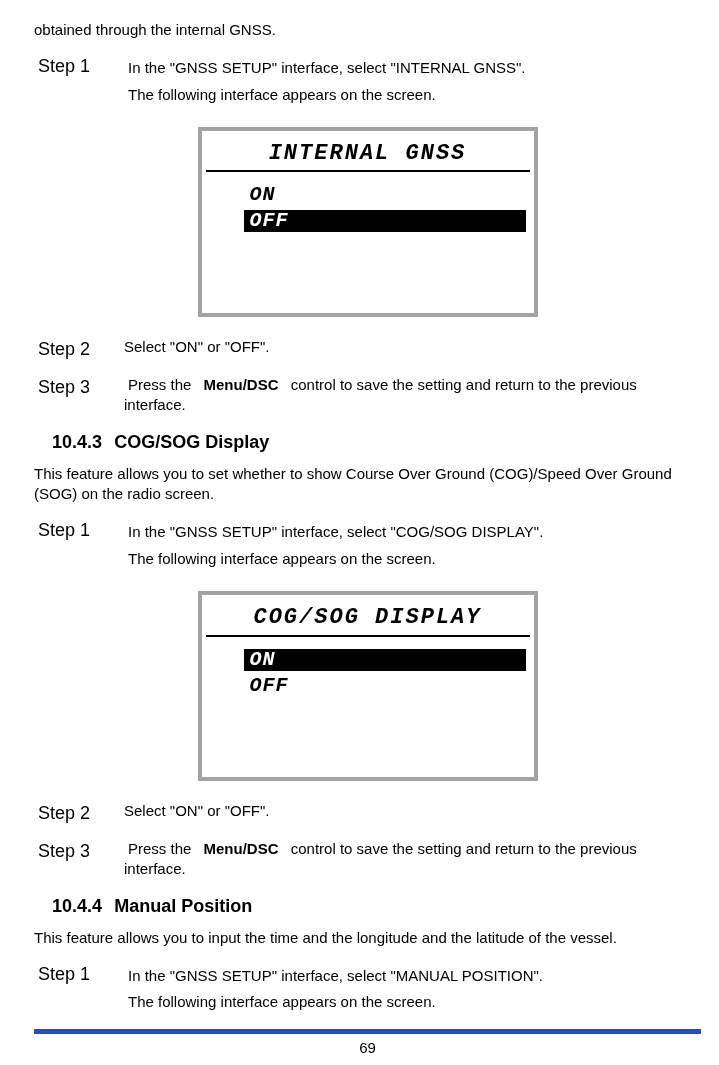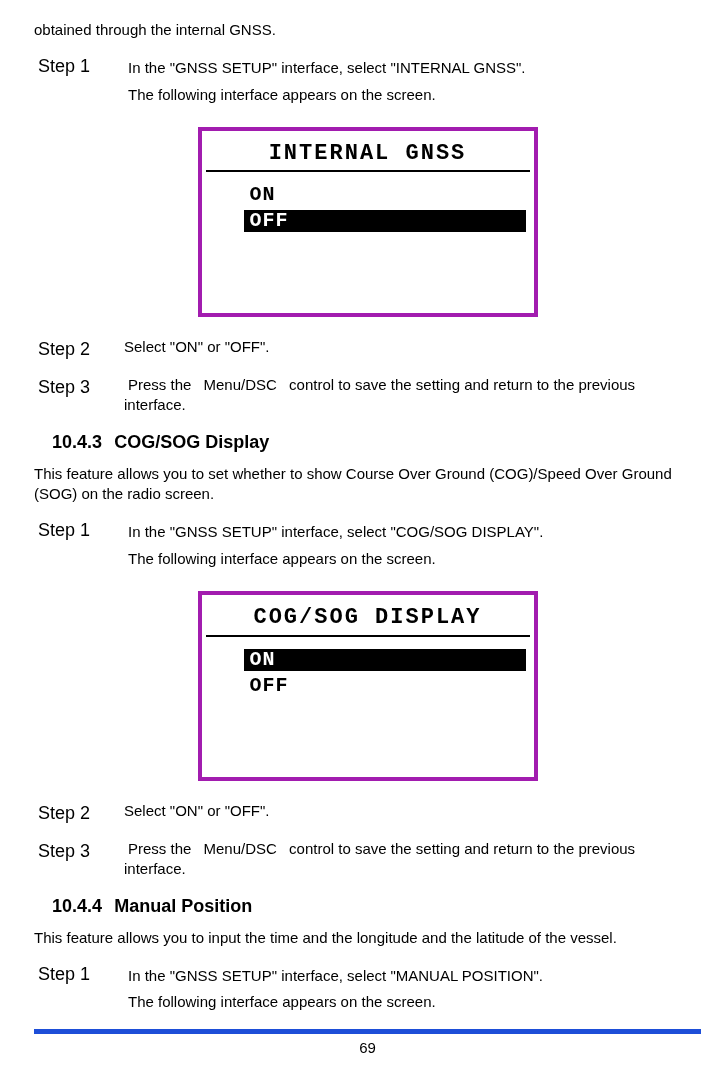--- a/index.html
+++ b/index.html
@@ -19,24 +19,25 @@
       font-size: 18px;
       width: 78px;
       flex-shrink: 0;
     }
     .step-body { flex: 1; }
     .step-body .line { margin-bottom: 6px; }
     .screen-wrap { display: flex; justify-content: center; margin: 8px 0 12px 0; }
     .screen {
       width: 340px;
       height: 190px;
-      border: 4px solid #a21caf;
+      border: 4px solid #a3a3a3;
       display: flex;
       flex-direction: column;
       background: #fff;
+      font-style: italic;
     }
     .screen-title {
       font-family: "Courier New", monospace;
       font-weight: bold;
       font-size: 22px;
       letter-spacing: 2px;
       text-align: center;
       padding: 4px 0 2px 0;
       border-bottom: 2px solid #000;
     }
@@ -49,21 +50,21 @@
       padding: 0 6px;
       line-height: 1.1;
     }
     .opt.sel { background: #000; color: #fff; }
     .heading {
       font-weight: bold;
       margin: 10px 0 10px 18px;
     }
     .h-num { font-size: 18px; }
     .h-text { font-size: 18px; }
-    .bold { font-weight: normal; text-align: right; }
+    .bold { font-weight: bold; text-align: right; }
     .footer-line { border-top: 5px solid #1d4ed8; margin-top: 6px; padding-top: 4px; text-align: center; }
     .page-num { font-size: 15px; }
   </style>
 </head>
 <body>
 
 <p class="para">obtained through the internal GNSS.</p>
 
 <div class="step-row">
   <div class="step-label">Step 1</div>

